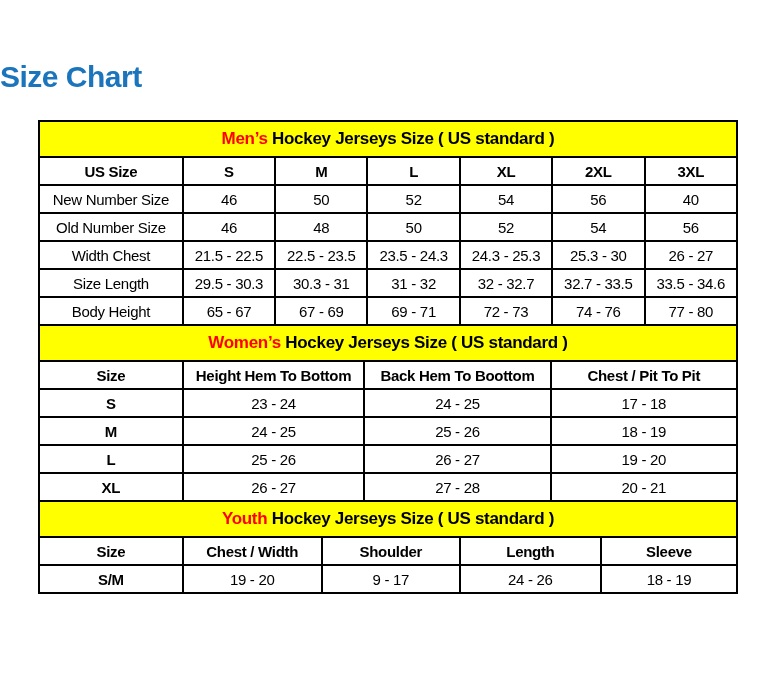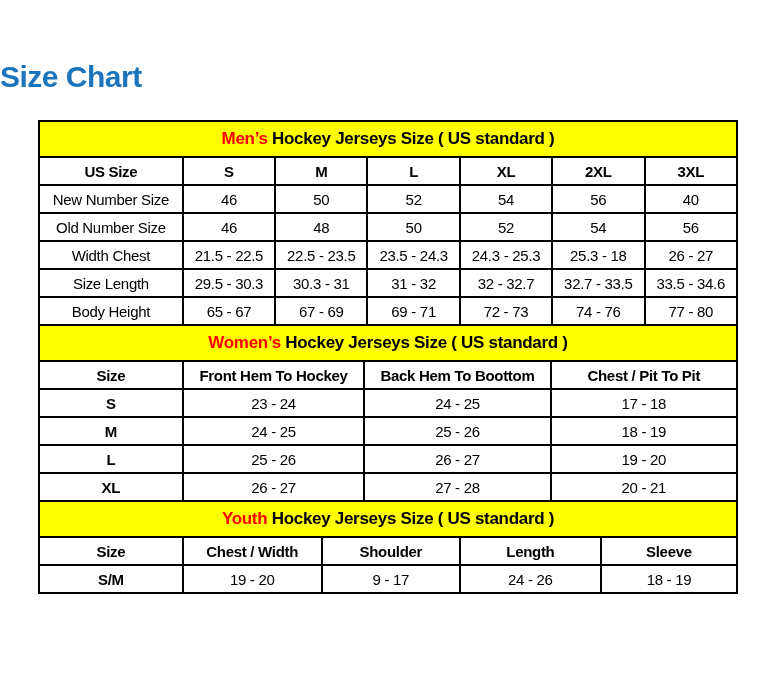--- a/index.html
+++ b/index.html
@@ -121,21 +121,21 @@
               <td class="val">52</td>
               <td class="val">54</td>
               <td class="val">56</td>
             </tr>
             <tr>
               <td class="rowlabel">Width Chest</td>
               <td class="val">21.5 - 22.5</td>
               <td class="val">22.5 - 23.5</td>
               <td class="val">23.5 - 24.3</td>
               <td class="val">24.3 - 25.3</td>
-              <td class="val">25.3 - 18</td>
+              <td class="val">25.3 - 30</td>
               <td class="val">26 - 27</td>
             </tr>
             <tr>
               <td class="rowlabel">Size Length</td>
               <td class="val">29.5 - 30.3</td>
               <td class="val">30.3 - 31</td>
               <td class="val">31 - 32</td>
               <td class="val">32 - 32.7</td>
               <td class="val">32.7 - 33.5</td>
               <td class="val">33.5 - 34.6</td>
@@ -160,21 +160,21 @@
       <table class="sizes bold-first">
         <colgroup>
           <col style="width:20.6%">
             <col style="width:26.0%">
             <col style="width:26.7%">
             <col style="width:26.7%">
         </colgroup>
       <thead>
             <tr>
               <th>Size</th>
-              <th>Front Hem To Hockey</th>
+              <th>Height Hem To Bottom</th>
               <th>Back Hem To <span class="wavy">Boottom</span></th>
               <th>Chest / Pit To Pit</th>
             </tr>
           </thead>
           <tbody>
             <tr>
               <td class="rowlabel">S</td>
               <td class="val">23 - 24</td>
               <td class="val">24 - 25</td>
               <td class="val">17 - 18</td>

